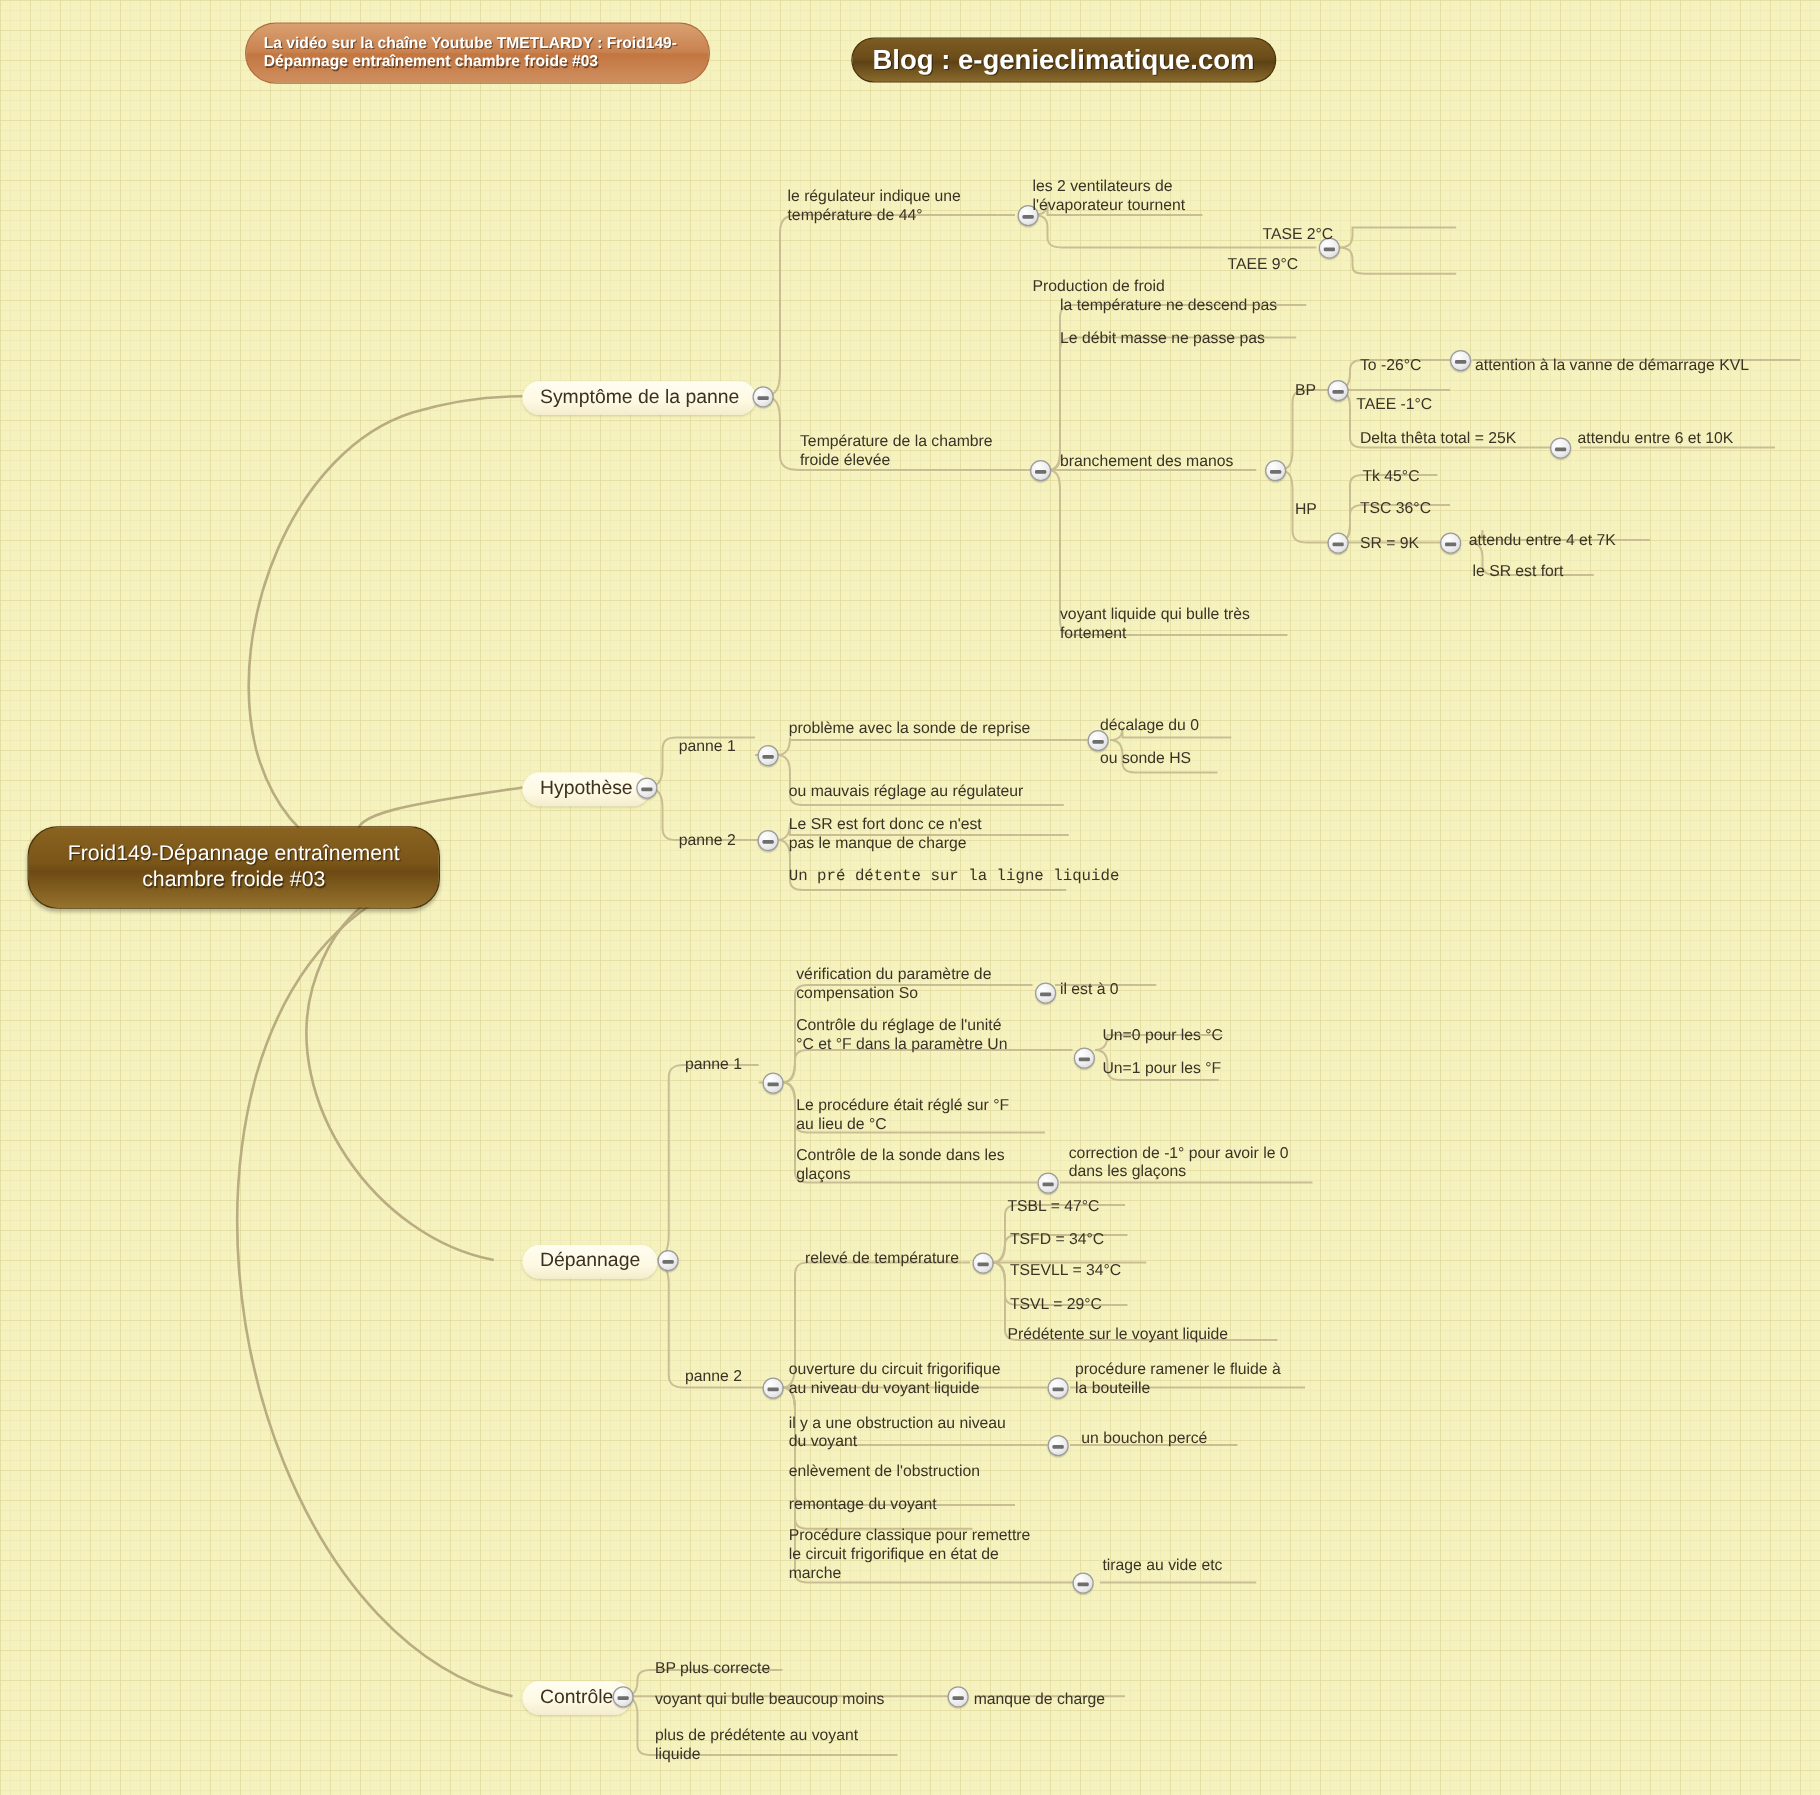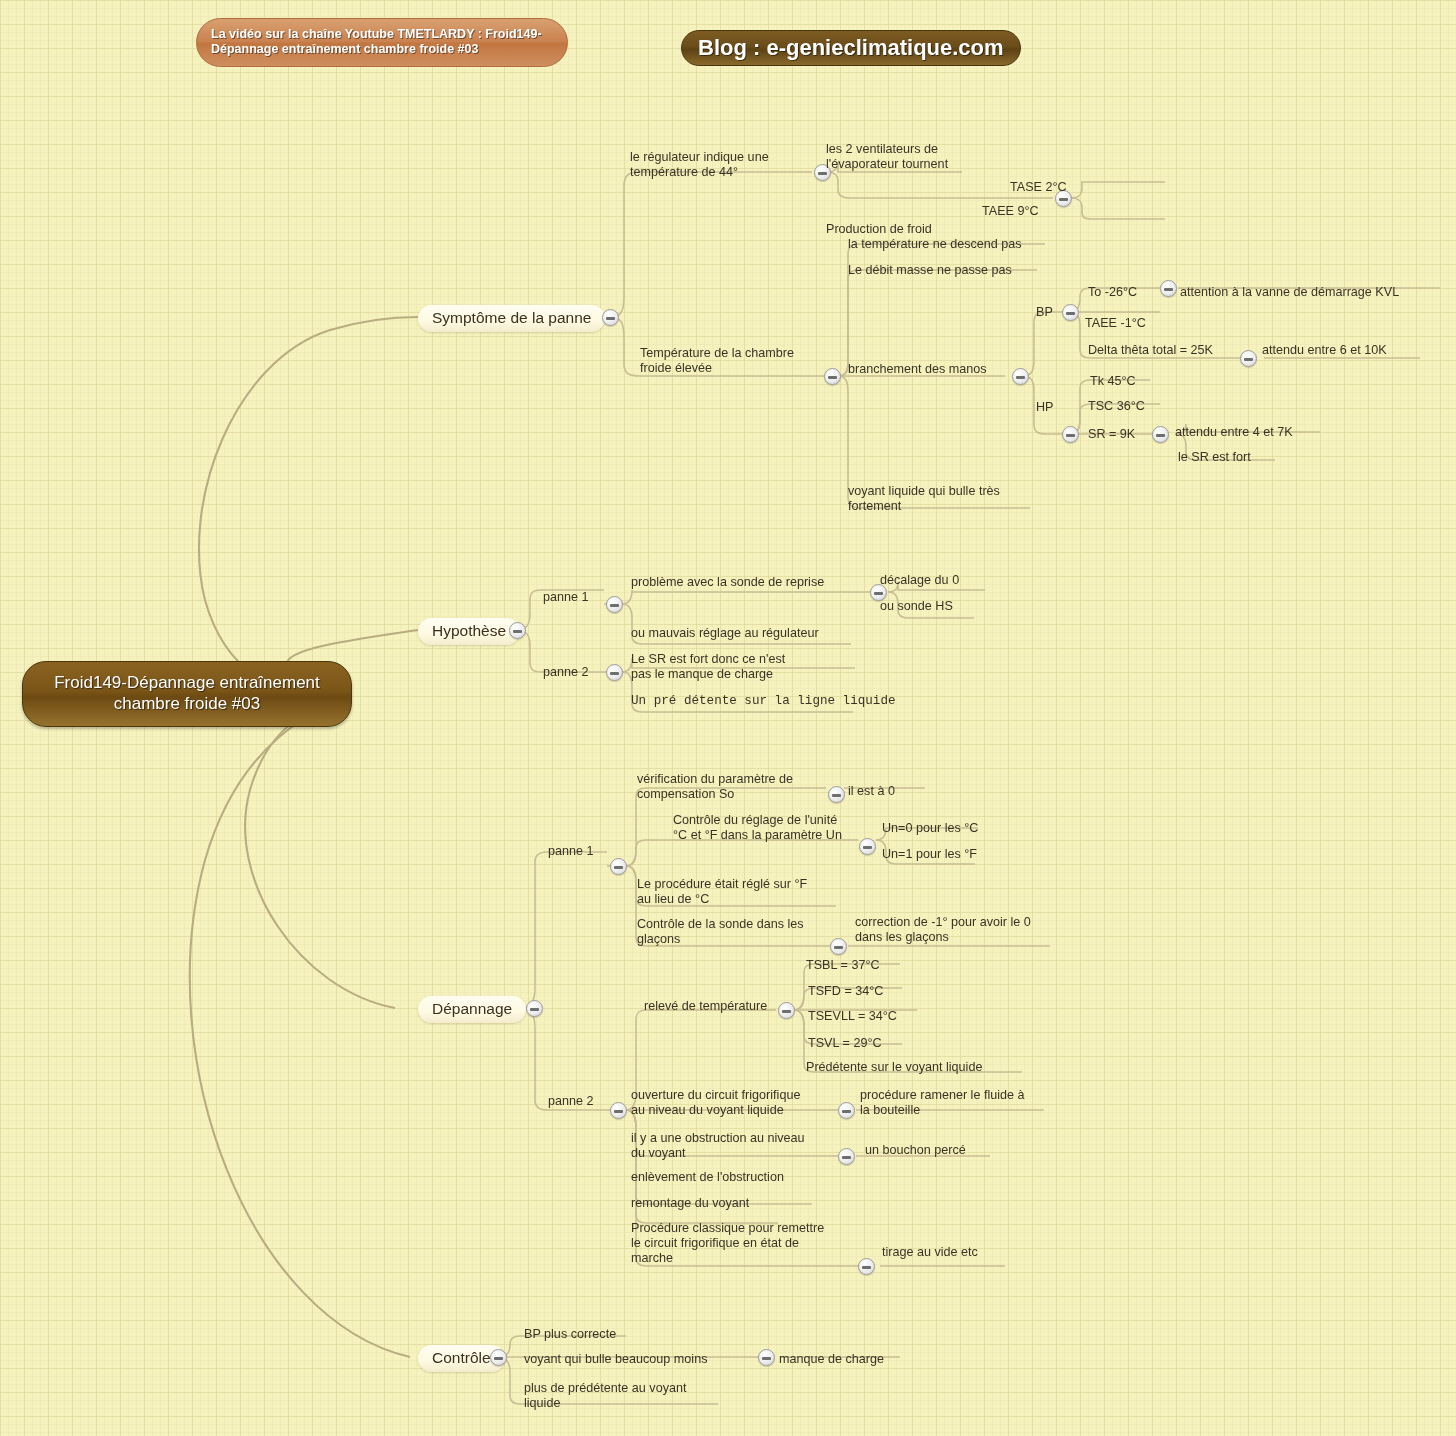--- a/index.html
+++ b/index.html
@@ -274,40 +274,40 @@
 <div class="topic" style="left:631px;top:694px;font-family:Liberation Mono, monospace;">Un pré détente sur la ligne liquide</div>
 
 <div class="topic" style="left:548px;top:844px;">panne 1</div>
 <div class="collapse" style="left:610px;top:858px;"></div>
 
 <div class="topic" style="left:637px;top:772px;">vérification du paramètre de
 compensation So</div>
 <div class="collapse" style="left:828px;top:786px;"></div>
 <div class="topic" style="left:848px;top:784px;">il est à 0</div>
 
-<div class="topic" style="left:637px;top:813px;padding-left:36px;">Contrôle du réglage de l'unité
+<div class="topic" style="left:637px;top:813px;">Contrôle du réglage de l'unité
 °C et °F dans la paramètre Un</div>
 <div class="collapse" style="left:859px;top:838px;"></div>
 <div class="topic" style="left:882px;top:821px;">Un=0 pour les °C</div>
 <div class="topic" style="left:882px;top:847px;">Un=1 pour les °F</div>
 
 <div class="topic" style="left:637px;top:877px;">Le procédure était réglé sur °F
 au lieu de °C</div>
 <div class="topic" style="left:637px;top:917px;">Contrôle de la sonde dans les
 glaçons</div>
 <div class="collapse" style="left:830px;top:938px;"></div>
 <div class="topic" style="left:855px;top:915px;">correction de -1° pour avoir le 0
 dans les glaçons</div>
 
 <div class="topic" style="left:548px;top:1094px;">panne 2</div>
 <div class="collapse" style="left:610px;top:1102px;"></div>
 
 <div class="topic" style="left:644px;top:999px;">relevé de température</div>
 <div class="collapse" style="left:778px;top:1002px;"></div>
-<div class="topic" style="left:806px;top:958px;">TSBL = 37°C</div>
+<div class="topic" style="left:806px;top:958px;">TSBL = 47°C</div>
 <div class="topic" style="left:808px;top:984px;">TSFD = 34°C</div>
 <div class="topic" style="left:808px;top:1009px;">TSEVLL = 34°C</div>
 <div class="topic" style="left:808px;top:1036px;">TSVL = 29°C</div>
 <div class="topic" style="left:806px;top:1060px;">Prédétente sur le voyant liquide</div>
 
 <div class="topic" style="left:631px;top:1088px;">ouverture du circuit frigorifique
 au niveau du voyant liquide</div>
 <div class="collapse" style="left:838px;top:1102px;"></div>
 <div class="topic" style="left:860px;top:1088px;">procédure ramener le fluide à
 la bouteille</div>

